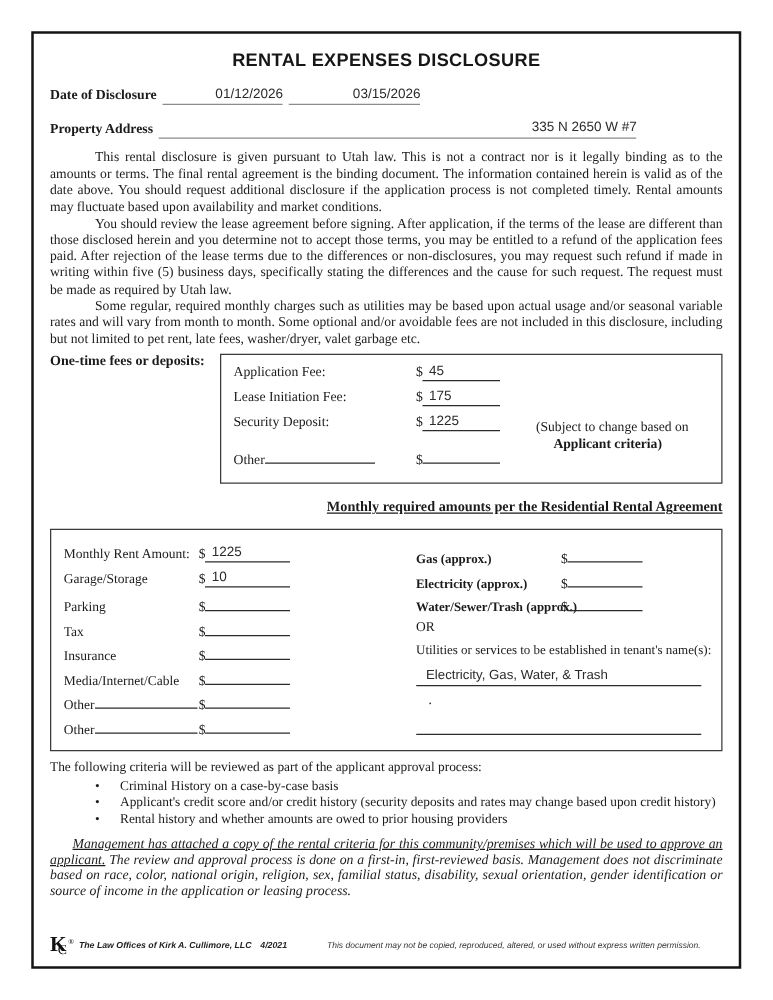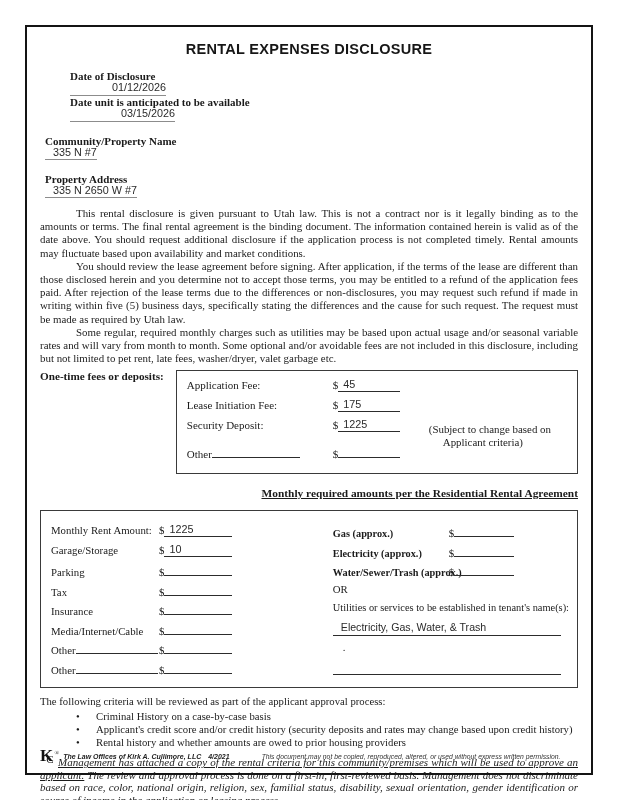--- a/index.html
+++ b/index.html
@@ -6,21 +6,21 @@
   .stage{position:relative;width:618px;height:800px;background:#fff;overflow:hidden;
          font-family:"Liberation Serif",serif;color:#1b1b1b;padding-left:32px;}
   .doc{position:absolute;left:25px;top:25px;width:568px;height:750px;
        border:2px solid #141414;box-sizing:border-box;padding:6px 13px 0 13px;}
 
   
   .title{margin:8px 0 0 0;text-align:center;font-family:"Liberation Sans",sans-serif;
          font-weight:700;font-size:14.5px;letter-spacing:.3px;color:#161616;}
 
   
-  .frow{display:flex;align-items:baseline;margin-top:13px;font-size:11px;flex-direction:column;}
+  .frow{display:flex;align-items:baseline;margin-top:13px;font-size:11px;}
   .flabel{font-weight:700;white-space:nowrap;}
   .fline{display:inline-block;border-bottom:1.6px solid #8c8c8c;margin-left:5px;height:13px;text-align:right;}
   .fval{font-family:"Liberation Sans",sans-serif;font-size:10.8px;color:#2a2a2a;
         padding-left:8px;position:relative;top:-1px;white-space:nowrap;}
   .w95{width:96px;} .w105{width:105px;} .grow{flex:1;}
   .gap34{margin-left:30px;}
 
   
   .para{margin:0;font-size:10.9px;line-height:13.2px;text-align:justify;text-indent:36px;}
   .para.first{margin-top:9px;}
@@ -34,21 +34,21 @@
   .feerow.last{margin-top:6px;}
   .feelabel{width:146px;white-space:nowrap;}
   .money{white-space:nowrap;}
   .mline{display:inline-block;border-bottom:1.2px solid #2c2c2c;height:12px;vertical-align:baseline;}
   .mw62{width:62px;} .mw68{width:68px;} .mw60{width:60px;}
   .mval{font-family:"Liberation Sans",sans-serif;font-size:10.8px;color:#2a2a2a;
         padding-left:5px;position:relative;top:-1px;}
   .uline{display:inline-block;border-bottom:1.2px solid #2c2c2c;height:12px;}
   .uw88{width:88px;} .uw82{width:82px;}
   .feenote{position:absolute;left:252px;top:52px;font-size:10.9px;line-height:13px;}
-  .feenote .l2{padding-left:14px;}
+  .feenote .l2{padding-left:14px;font-weight:bold;}
 
   
   .month-head{margin-top:13px;font-weight:700;font-size:11.4px;text-decoration:underline;text-align:right;}
   .monthbox{margin-top:11px;border:1.5px solid #3a3a3a;padding:13px 8px 7px 10px;
             display:flex;}
   .mcol-l{width:288px;}
   .mcol-r{flex:1;}
   .mrow{display:flex;align-items:baseline;height:19.5px;font-size:10.8px;}
   .mlabel-l{width:108px;white-space:nowrap;}
   .mlabel-r{width:116px;white-space:nowrap;font-size:10.3px;font-weight:bold;}
@@ -86,28 +86,23 @@
 <body>
 
 <div class="stage">
   <div class="doc">
 
     <h1 class="title">RENTAL EXPENSES DISCLOSURE</h1>
 
     <div class="frow">
       <span class="flabel">Date of Disclosure</span>
       <span class="fline w95"><span class="fval">01/12/2026</span></span>
-      <span class="flabel gap34">Date unit is anticipated to be available</span>
       <span class="fline w105"><span class="fval">03/15/2026</span></span>
     </div>
 
-    <div class="frow">
-      <span class="flabel">Community/Property Name</span>
-      <span class="fline grow" style="max-width:328px;"><span class="fval">335 N #7</span></span>
-    </div>
 
     <div class="frow">
       <span class="flabel">Property Address</span>
       <span class="fline grow" style="max-width:382px;"><span class="fval">335 N 2650 W #7</span></span>
     </div>
 
     <p class="para first">This rental disclosure is given pursuant to Utah law. This is not a contract nor is it legally binding as to the amounts or terms. The final rental agreement is the binding document. The information contained herein is valid as of the date above. You should request additional disclosure if the application process is not completed timely. Rental amounts may fluctuate based upon availability and market conditions.</p>
     <p class="para">You should review the lease agreement before signing. After application, if the terms of the lease are different than those disclosed herein and you determine not to accept those terms, you may be entitled to a refund of the application fees paid. After rejection of the lease terms due to the differences or non-disclosures, you may request such refund if made in writing within five (5) business days, specifically stating the differences and the cause for such request.  The request must be made as required by Utah law.</p>
     <p class="para">Some regular, required monthly charges such as utilities may be based upon actual usage and/or seasonal variable rates and will vary from month to month. Some optional and/or avoidable fees are not included in this disclosure, including but not limited to pet rent, late fees, washer/dryer, valet garbage etc.</p>
 

